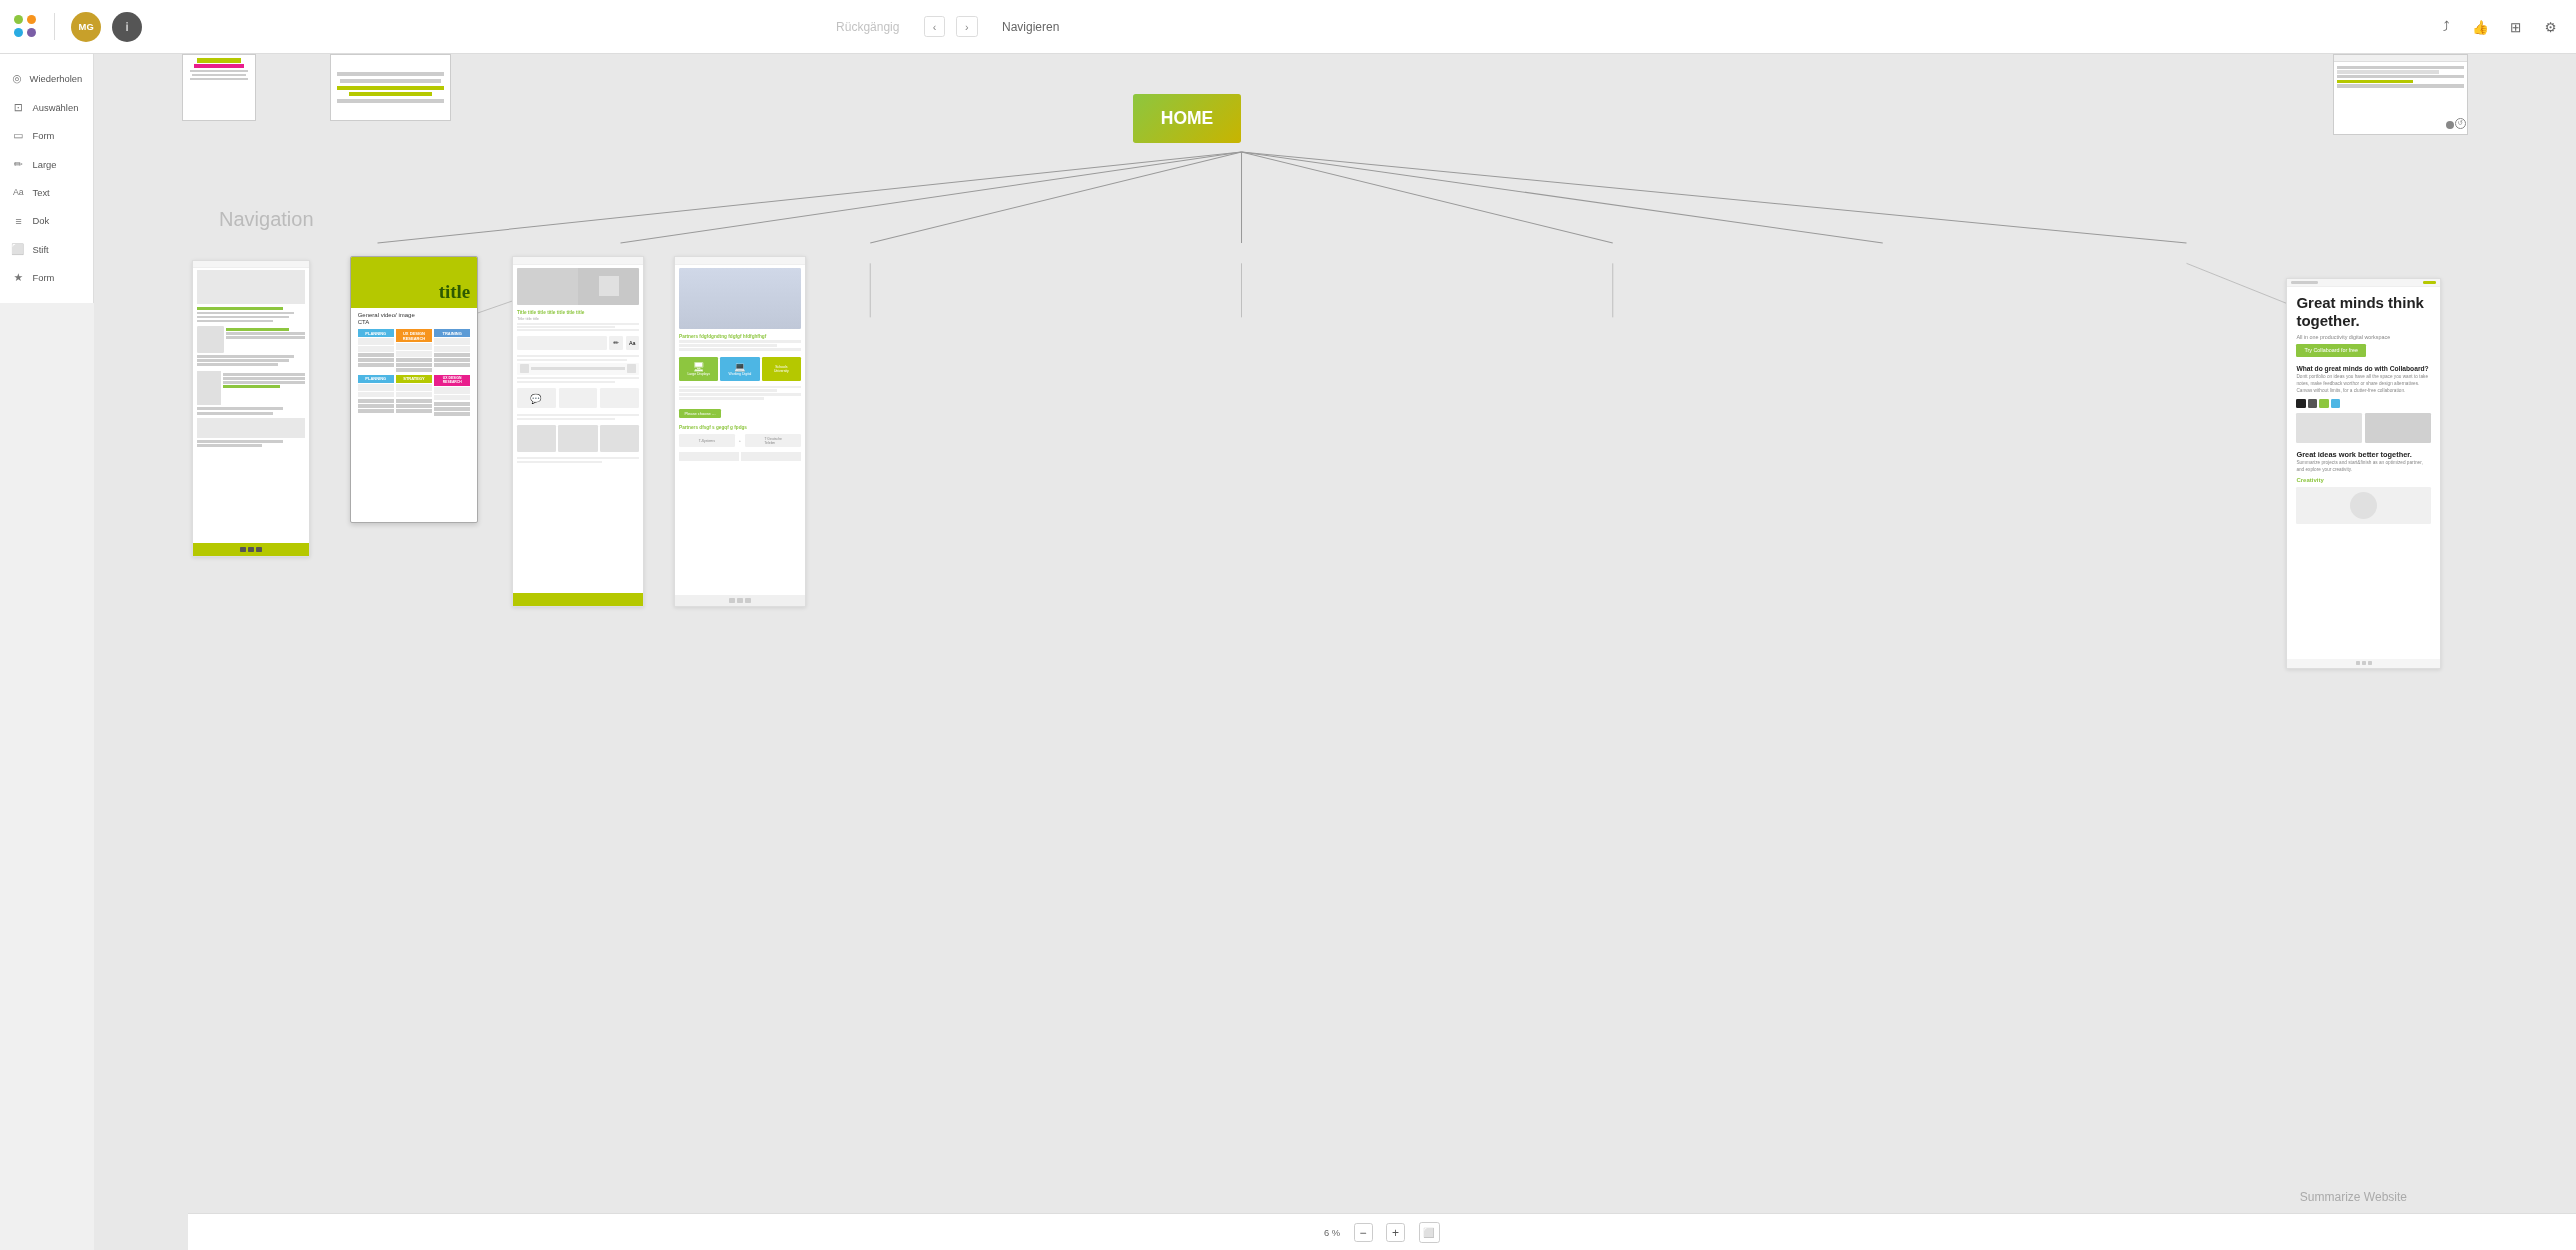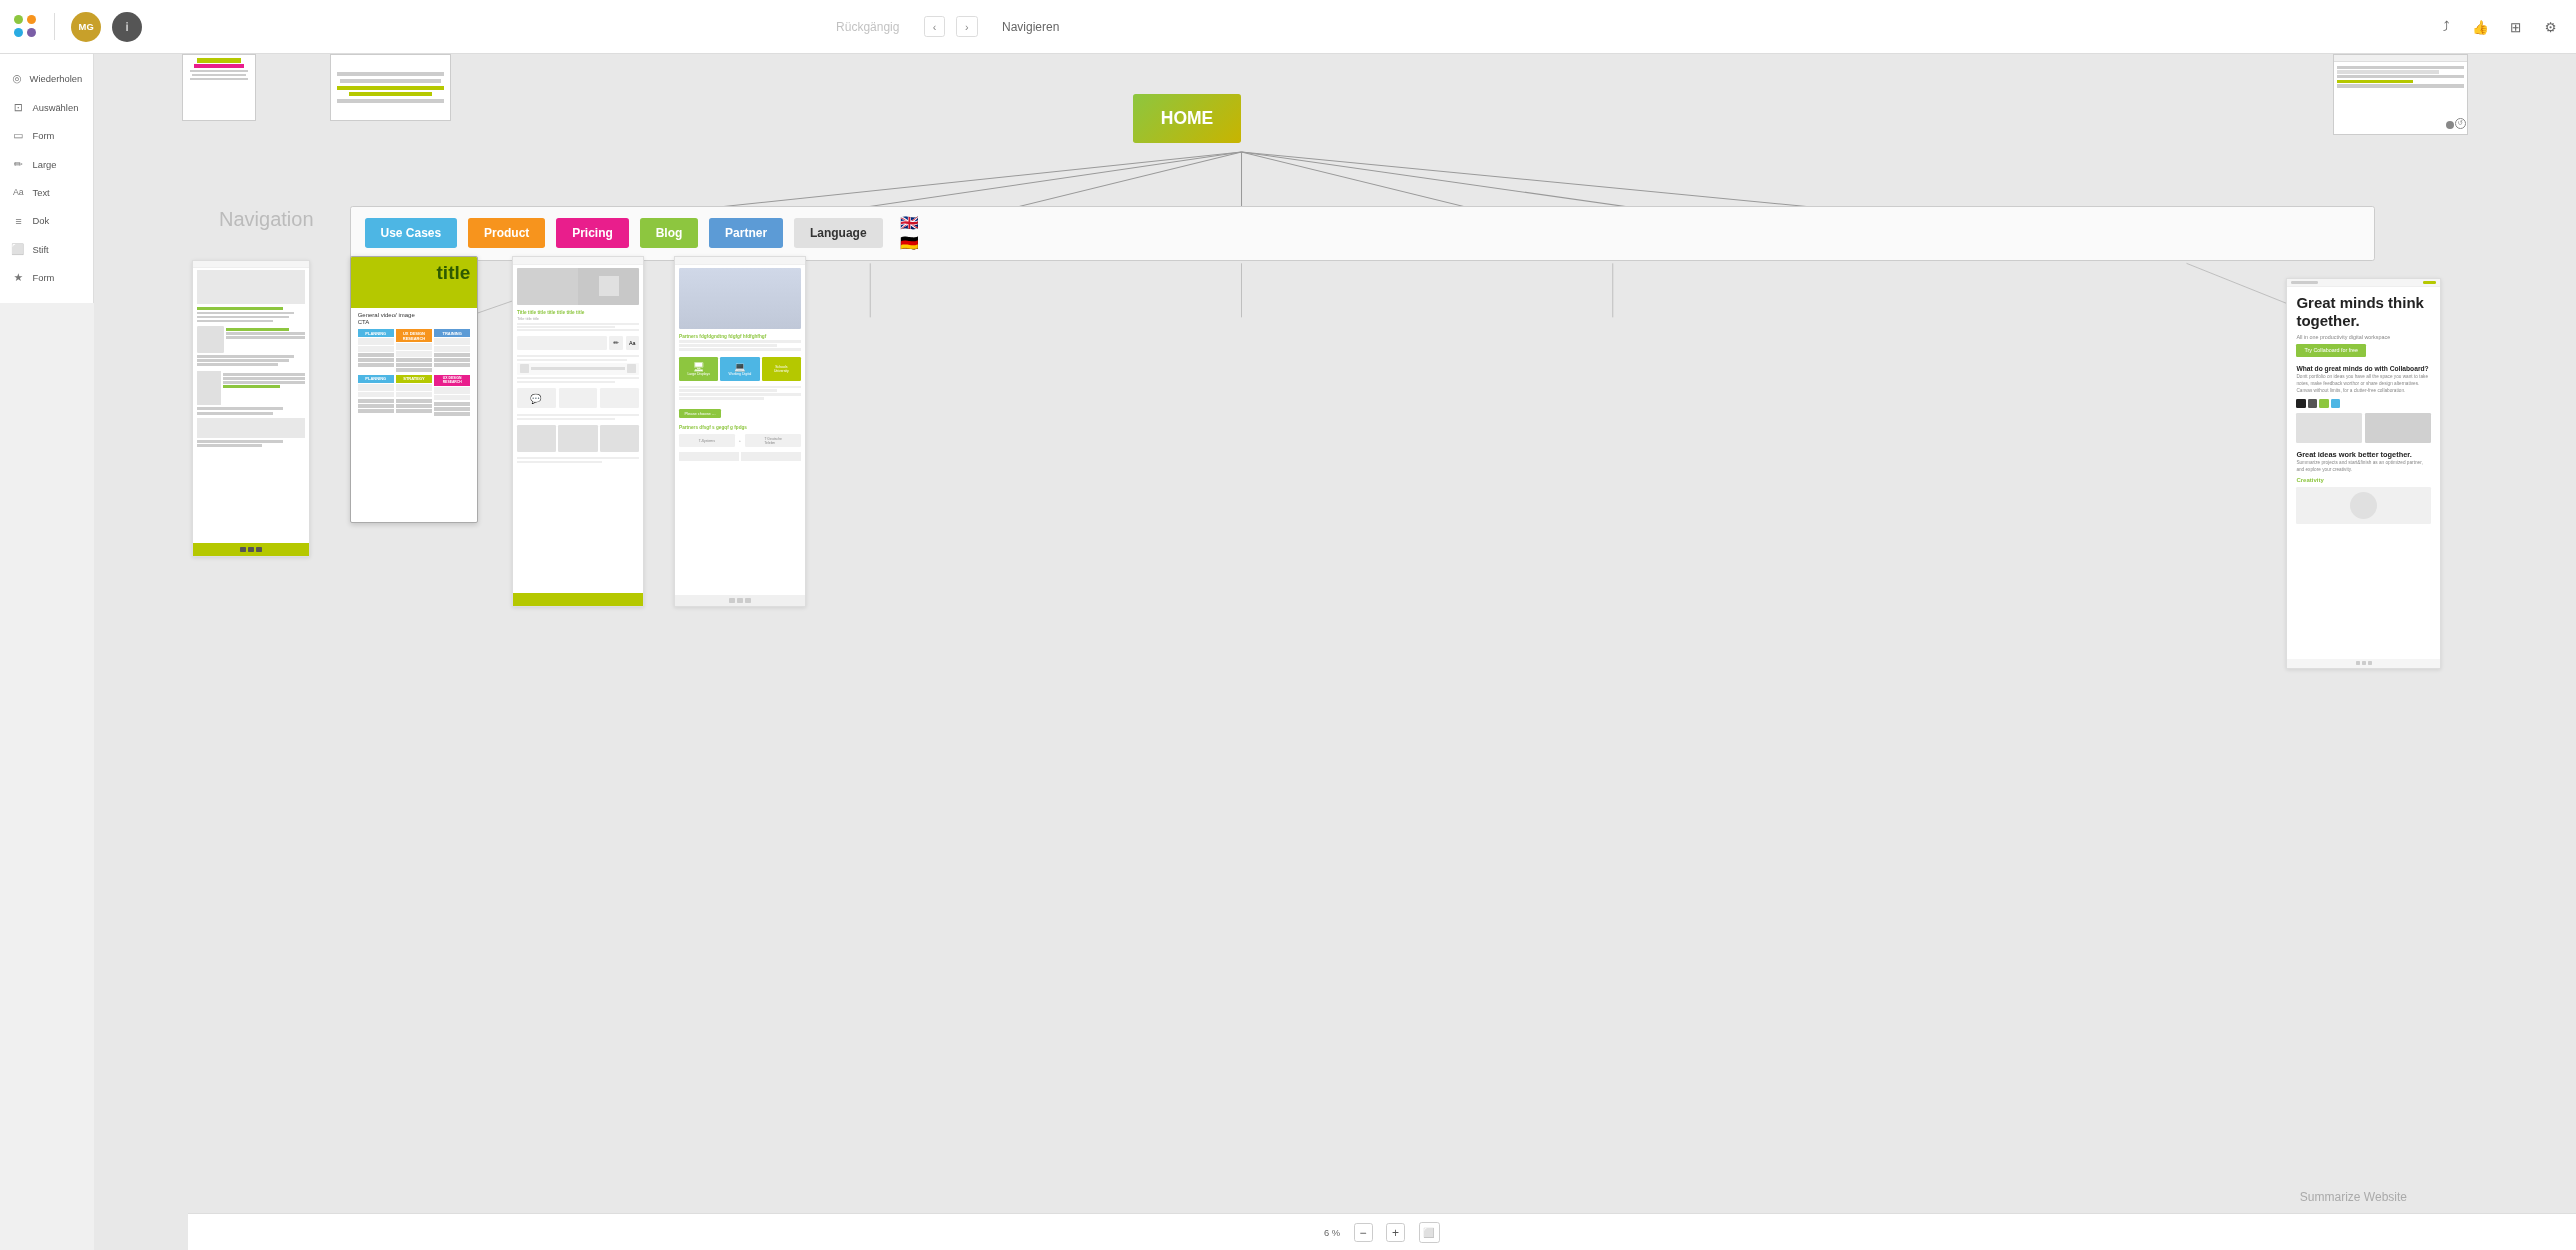--- a/index.html
+++ b/index.html
@@ -442,44 +442,20 @@
   </div>
 
   <div class="home-node" style="position:absolute; top:40px; left:1093px; width:108px; height:49px; background:linear-gradient(135deg,#8dc63f,#c8b400); border-radius:2.7px; display:flex; align-items:center; justify-content:center; color:#fff; font-size:17.5px; font-weight:bold; z-index:10;">
     <span>HOME</span>
   </div>
 
   <div class="section-label-nav" style="top:154px; left:125px; font-size:20px; color:#bbb;">
     <span>Navigation</span>
   </div>
 
-  <div style="position:absolute; top:152px; left:256px; width:2025px; border:1.3px solid #ccc; background:#fafafa; border-radius:2.7px; padding:6.7px 13.5px; display:flex; align-items:center; gap:10.8px;">
-    <div class="nav-item use-cases">
-      <span>Use Cases</span>
-    </div>
-    <div class="nav-item product">
-      <span>Product</span>
-    </div>
-    <div class="nav-item pricing">
-      <span>Pricing</span>
-    </div>
-    <div class="nav-item blog">
-      <span>Blog</span>
-    </div>
-    <div class="nav-item partner">
-      <span>Partner</span>
-    </div>
-    <div class="nav-item language">
-      <span>Language</span>
-    </div>
-    <div style="display:flex; flex-direction:column; gap:1.3px; margin-left:2.7px;">
-      <div class="flag-icon">🇬🇧</div>
-      <div class="flag-icon">🇩🇪</div>
-    </div>
-  </div>
 
   <div style="position:absolute; top:206px; left:98px; width:118px; height:297px; background:#fff; border:0.7px solid #ddd; overflow:hidden; box-shadow:0 1.3px 4px rgba(0,0,0,0.1);">
     <div style="height:6.7px; background:#f5f5f5; border-bottom:0.7px solid #eee;"></div>
     <div style="padding:2.7px 4px;">
       <div style="height:34px; background:#e8e8e8; margin-bottom:2.7px;"></div>
       <div style="height:3.4px; background:#8dc63f; width:80%; margin:1.3px 0;"></div>
       <div style="height:2.7px; background:#ccc; width:90%; margin:1.3px 0;"></div>
       <div style="height:2.7px; background:#ccc; width:85%; margin:1.3px 0;"></div>
       <div style="height:2.7px; background:#ccc; width:70%; margin:1.3px 0;"></div>
       <div style="display:flex; gap:2px; margin:4px 0 2px;">
@@ -510,21 +486,21 @@
       <div style="height:2.7px; background:#ccc; width:60%; margin:1.3px 0;"></div>
     </div>
     <div style="position:absolute; bottom:0; left:0; right:0; height:13.5px; background:#b5c800; display:flex; align-items:center; justify-content:center; gap:2.7px;">
       <div style="width:5.4px; height:5.4px; background:#555; border-radius:0.7px;"></div>
       <div style="width:5.4px; height:5.4px; background:#555; border-radius:0.7px;"></div>
       <div style="width:5.4px; height:5.4px; background:#555; border-radius:0.7px;"></div>
     </div>
   </div>
 
   <div class="title-page" style="position:absolute; top:202px; left:256px; width:128px; height:267px; background:#fff; border:1.3px solid #aaa; box-shadow:0 1.3px 5.4px rgba(0,0,0,0.15);">
-    <div class="title-page-header" style="background:#b5c800; height:51px; display:flex; flex-direction:column; justify-content:flex-start; padding:5.4px 6.7px;">
+    <div class="title-page-header" style="background:#b5c800; height:51px; display:flex; flex-direction:column; justify-content:flex-end; padding:5.4px 6.7px;font-family:Liberation Serif, serif;">
       <div style="font-size:19px; font-weight:bold; color:#2d5a00;">title</div>
     </div>
     <div style="padding:2.7px 6.7px;">
       <div style="font-size:6px; color:#333; margin:1.3px 0;">General video/ image</div>
       <div style="font-size:6px; color:#333; margin:1.3px 0 4px;">CTA</div>
 
       <div style="display:flex; gap:2px; margin:2.7px 0;">
         <div style="flex:1; display:flex; flex-direction:column; gap:1.3px;">
           <div style="padding:1.3px 2px; background:#4db6e4; color:#fff; font-size:4px; font-weight:bold; text-align:center;">PLANNING</div>
           <div style="height:6.7px; background:#eee;"></div>

